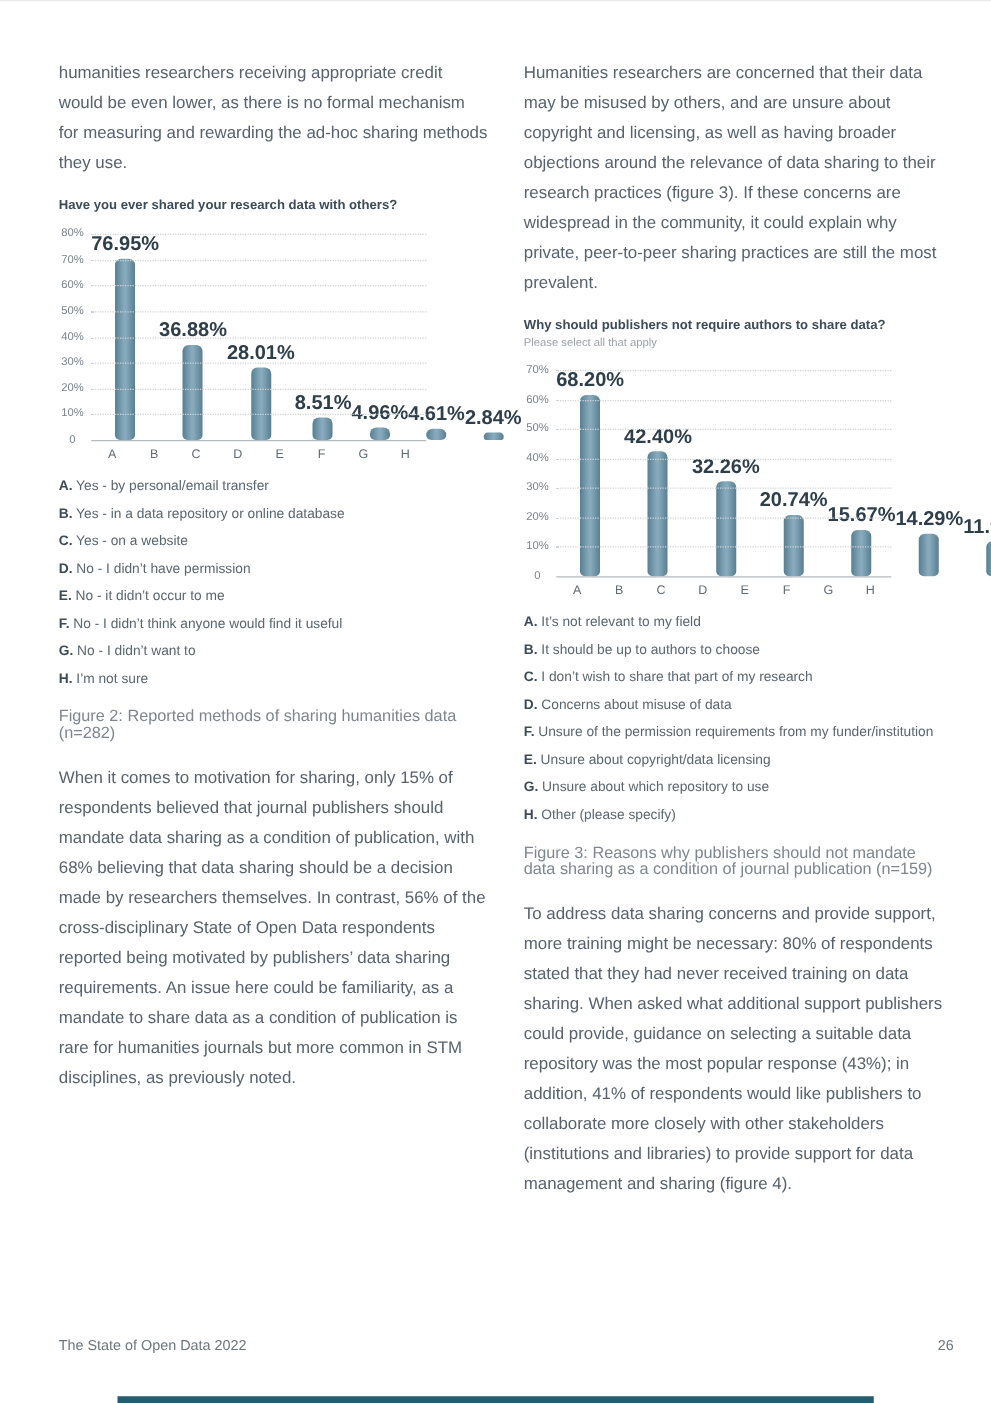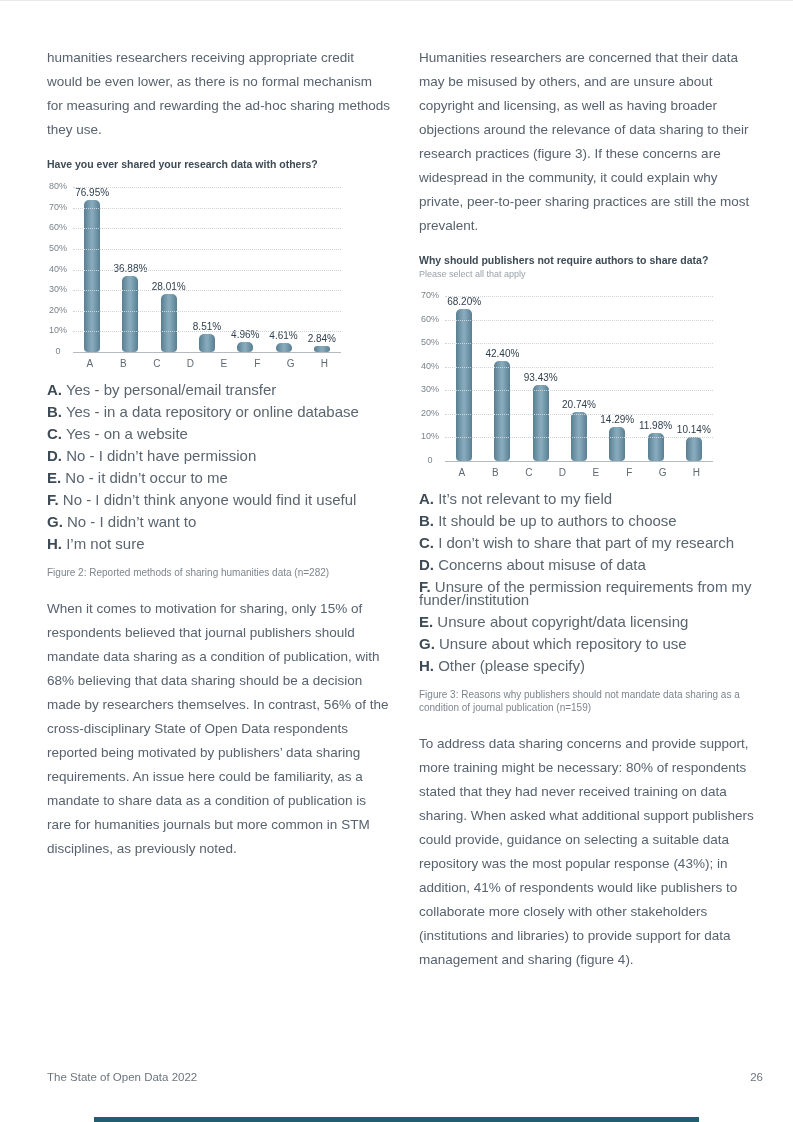--- a/index.html
+++ b/index.html
@@ -12,29 +12,29 @@
   .chart-title{font-size:10.5px;font-weight:700;color:#3d4b56;line-height:14px;}
   .chart-subtitle{font-size:9px;color:#9aa1a8;line-height:12px;margin-top:1px;}
   .plot{position:relative;height:165px;margin-top:16px;width:306px;}
   .plot-area{position:absolute;left:26px;right:12px;top:0;bottom:0;}
   .gridline{position:absolute;left:0;right:0;height:0;border-top:1px dotted #cfd3d6;}
   .gridline.baseline{border-top:1px solid #b5babe;}
   .ylabel{position:absolute;left:0;width:22px;text-align:center;font-size:9px;color:#7a838b;
           transform:translateY(-6px);}
   .bars{position:absolute;left:0;right:0;top:0;bottom:0;display:flex;align-items:flex-end;}
   .slot{flex:1;display:flex;flex-direction:column;align-items:center;justify-content:flex-end;height:100%;}
-  .val{font-size:10px;font-weight:400;color:#2f3e4b;margin-bottom:2px;white-space:nowrap;}
+  .val{font-size:16px;font-weight:700;color:#2f3e4b;margin-bottom:2px;white-space:nowrap;}
   .bar{width:16px;border-radius:5px 5px 4px 4px;
        background:linear-gradient(90deg,#587e92 0%,#86aabb 45%,#86aabb 55%,#587e92 100%);}
   .xlabels{display:flex;margin:0 12px 0 26px;width:268px;}
   .xl{flex:1;text-align:center;font-size:10px;color:#5f6a73;padding-top:6px;}
   ul.legend{list-style:none;margin:14px 0 0 0;padding:0;}
-  ul.legend li{font-size:15px;color:#5a656f;line-height:13px;margin-bottom:9px;}
+  ul.legend li{font-size:11px;color:#5a656f;line-height:13px;margin-bottom:9px;}
   .lk{font-weight:700;color:#3d4b56;}
-  .caption{font-size:10px;line-height:13px;color:#7d868e;margin-top:16px;max-width:330px;}
+  .caption{font-size:13px;line-height:13px;color:#7d868e;margin-top:16px;max-width:330px;}
   .footer{position:absolute;left:47px;right:30px;bottom:40px;display:flex;
           justify-content:space-between;align-items:flex-end;font-size:11.5px;color:#6c757c;}
   .accent-bar{position:absolute;bottom:0;left:94px;width:605px;height:6px;background:#235e70;}
 </style>
 </head>
 <body>
 
 <div class="page">
   <div class="columns">
 
@@ -132,26 +132,30 @@
             <div class="bars">
                 <div class="slot">
                   <div class="val">68.20%</div>
                   <div class="bar" style="height: 160.757px;"></div>
                 </div>
                 <div class="slot">
                   <div class="val">42.40%</div>
                   <div class="bar" style="height: 99.9429px;"></div>
                 </div>
                 <div class="slot">
-                  <div class="val">93.43%</div>
+                  <div class="val">32.26%</div>
                   <div class="bar" style="height: 76.0414px;"></div>
                 </div>
                 <div class="slot">
                   <div class="val">20.74%</div>
                   <div class="bar" style="height: 48.8871px;"></div>
+                </div>
+                <div class="slot">
+                  <div class="val">15.67%</div>
+                  <div class="bar" style="height: 36.9364px;"></div>
                 </div>
                 <div class="slot">
                   <div class="val">14.29%</div>
                   <div class="bar" style="height: 33.6836px;"></div>
                 </div>
                 <div class="slot">
                   <div class="val">11.98%</div>
                   <div class="bar" style="height: 28.2386px;"></div>
                 </div>
                 <div class="slot">

